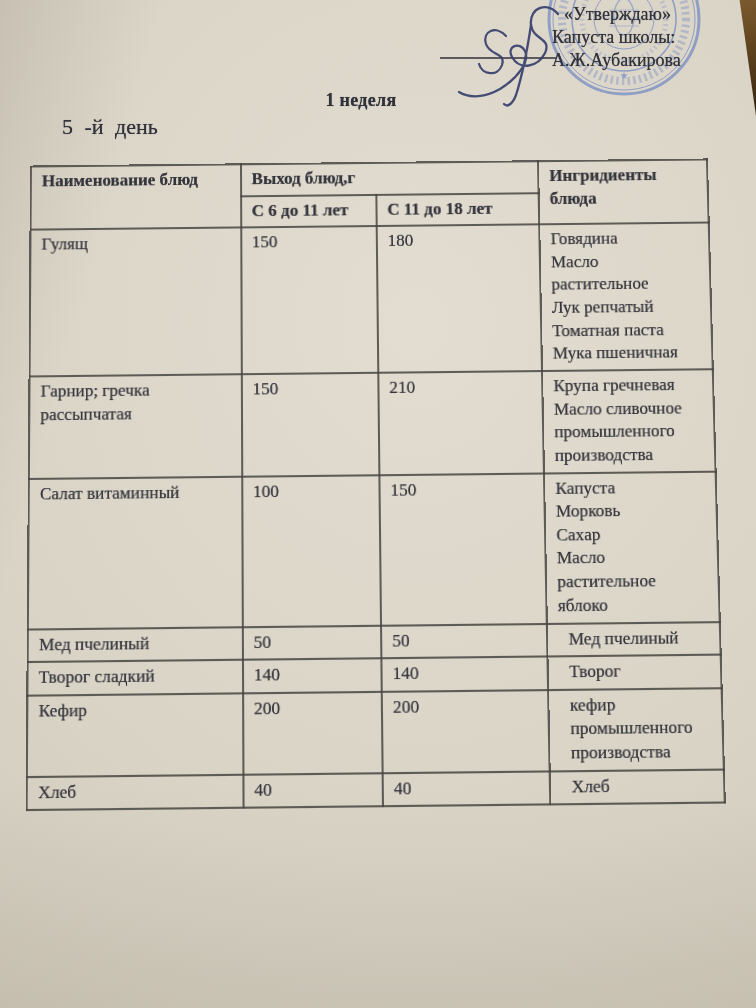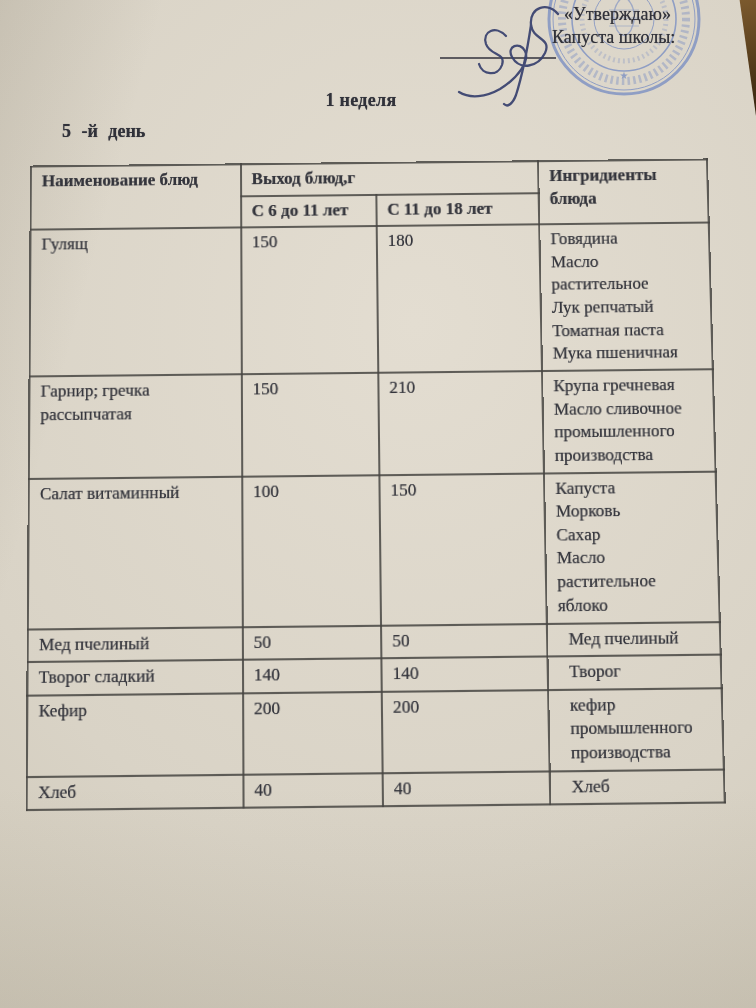--- a/index.html
+++ b/index.html
@@ -26,22 +26,22 @@
     text-shadow:0 0 .7px rgba(43,45,56,.75);
   }
   .approval .l1{padding-left:12px;}
   .week-title{
     position:absolute;top:90px;left:0;width:756px;text-align:center;
     font-size:18px;font-weight:700;letter-spacing:.3px;
     transform:translateX(-17px);
     text-shadow:0 0 .7px rgba(43,45,56,.8);
   }
   .day-title{
-    position:absolute;top:121px;left:62px;
-    font-size:18px;font-weight:700;word-spacing:6px;
+    position:absolute;top:114px;left:62px;
+    font-size:22px;font-weight:400;word-spacing:6px;
     text-shadow:0 0 .7px rgba(43,45,56,.8);
   }
   .menu-wrap{
     position:absolute;left:30px;top:162px;width:678px;
     transform:perspective(1200px) rotateX(3.5deg) rotate(-0.6deg);
     transform-origin:50% 0;
   }
   table.menu{
     width:100%;border-collapse:collapse;table-layout:fixed;
     font-size:17px;line-height:1.33;color:#33343b;
@@ -79,20 +79,21 @@
       <circle cx="81" cy="81" r="30" stroke-width="1"></circle>
       <path d="M81 58 C70 66 68 80 74 92 C78 99 84 99 88 92 C94 80 92 66 81 58 Z" stroke-width="1.5" opacity="0.8"></path>
       <path d="M63 80 L99 80 M66 72 L96 72 M66 88 L96 88" stroke-width="1" opacity="0.6"></path>
     </g>
     <text x="81" y="141" text-anchor="middle" font-size="10" fill="#7f92c3">★</text>
   </svg>
 
   <div class="approval">
     <div class="l1">«Утверждаю»</div>
     <div>Капуста школы:</div>
+    <div>А.Ж.Аубакирова</div>
   </div>
 
   <div class="sign-line"></div>
 
   <svg class="signature" viewBox="0 0 160 115">
     <g fill="none" stroke="#39426f" stroke-width="2.3" stroke-linecap="round" opacity="0.93">
       <path d="M130 14 C121 2 101 6 103 25 C105 40 124 38 117 53 C110 67 92 71 84 57 C78 46 92 41 97 51 C102 61 90 78 72 89 C58 97 42 99 31 92"></path>
       <path d="M78 36 C68 25 54 31 58 44 C62 56 78 52 74 65 C70 77 54 75 51 64"></path>
       <path d="M103 25 C100 45 96 70 88 95 C85 103 80 108 76 104"></path>
     </g>

